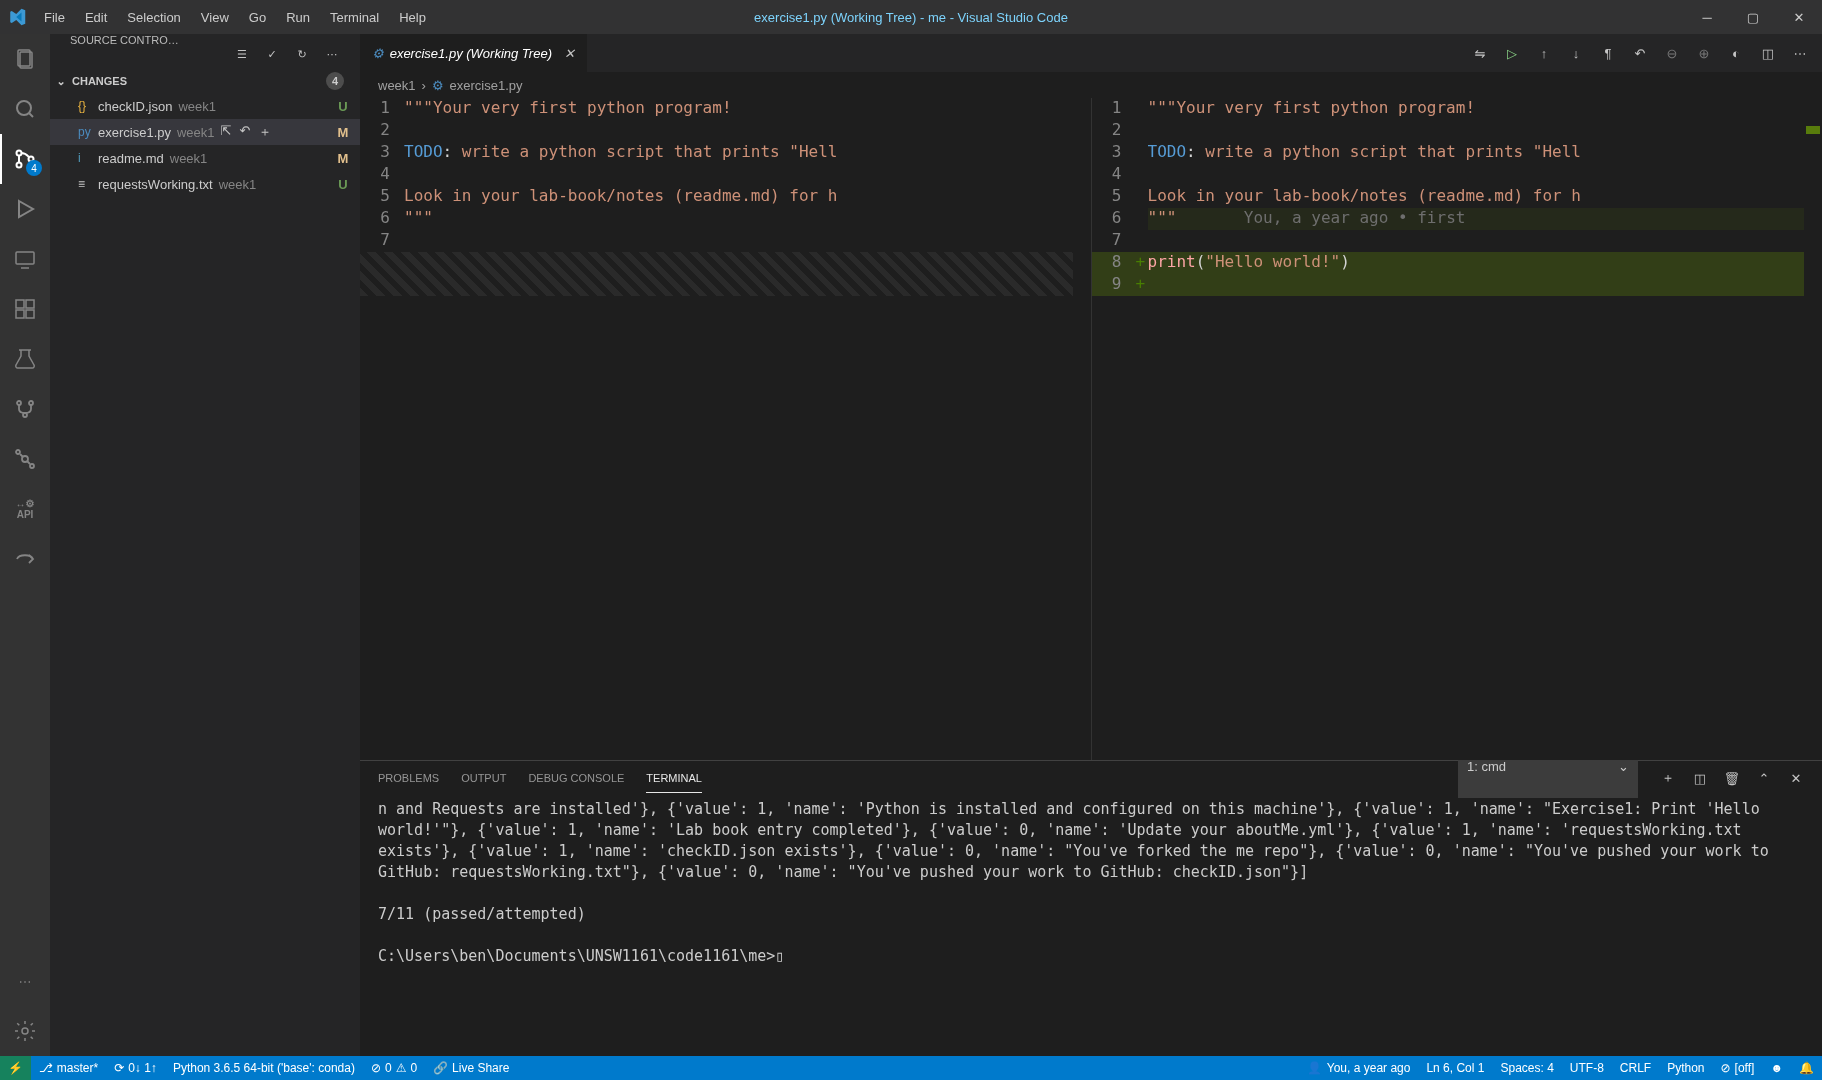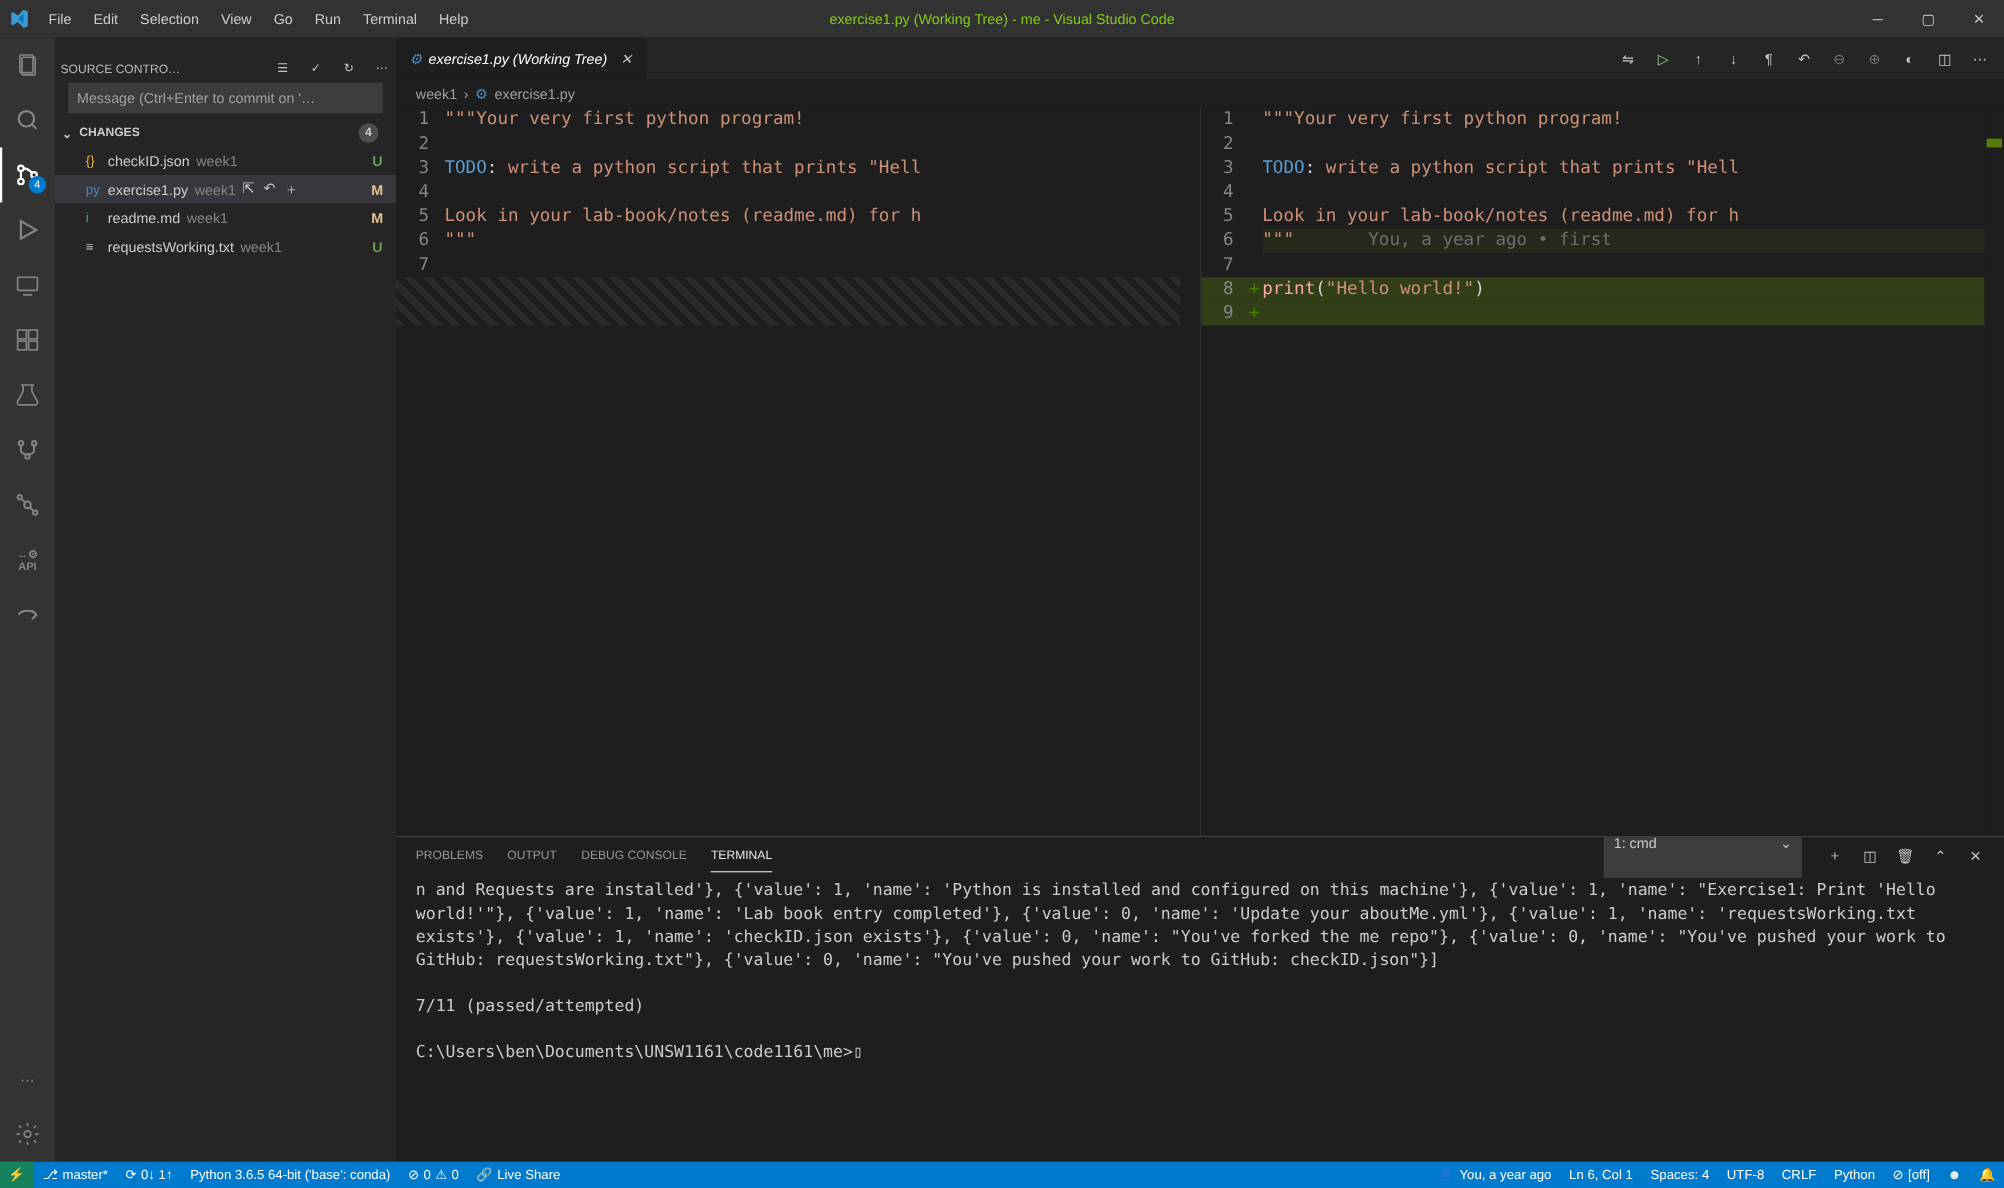--- a/index.html
+++ b/index.html
@@ -27,21 +27,21 @@
 }
 .menu-items { display: flex; }
 .menu-item {
   padding: 0 10px; height: 34px;
   display: flex; align-items: center;
   color: #cccccc; cursor: default;
 }
 .window-title {
   position: absolute;
   left: 50%; transform: translateX(-50%);
-  color: #84cc16;
+  color: #7dd3fc;
 }
 .window-controls {
   margin-left: auto;
   display: flex;
 }
 .win-ctrl {
   width: 46px; height: 34px;
   display: flex; align-items: center; justify-content: center;
   color: #cccccc;
 }
@@ -73,23 +73,24 @@
   display: flex; align-items: center; justify-content: center;
   padding: 0 4px;
 }
 .act-bottom { margin-top: auto; }
 .sidebar {
   width: 310px;
   background: #252526;
   display: flex; flex-direction: column;
 }
 .sidebar-header {
-  height: 35px; display: flex; align-items: flex-end;
-  padding: 0 5px; font-size: 11px;
+  height: 35px; display: flex; align-items: flex-start;
+  padding: 0 20px; font-size: 11px;
   color: #bbbbbb;
+  flex-direction: column;
 }
 .sidebar-header .actions {
   margin-left: auto; display: flex; gap: 14px;
   color: #c5c5c5;
 }
 .commit-input {
   margin: 6px 12px; height: 28px;
   background: #3c3c3c; border: none;
   color: #cccccc; padding: 0 8px;
   font-family: inherit; font-size: 13px;
@@ -342,21 +343,20 @@
   <div class="sidebar">
     <div class="sidebar-header">
       <span>SOURCE CONTRO…</span>
       <span class="actions">
         <span class="ico">☰</span>
         <span class="ico">✓</span>
         <span class="ico">↻</span>
         <span class="ico">⋯</span>
       </span>
     </div>
-    <input class="commit-input" placeholder="Message (Ctrl+Enter to commit on '…" style="">
     <div class="section-header">
       <span class="chev">⌄</span>
       <span>CHANGES</span>
       <span class="count-badge">4</span>
     </div>
     <div class="file-list" id="file-list">
         <div class="file-item">
           <span class="icon" style="color:#e8b340;font-size:12px">{}</span>
           <span class="fname">checkID.json</span>
           <span class="fpath">week1</span>

